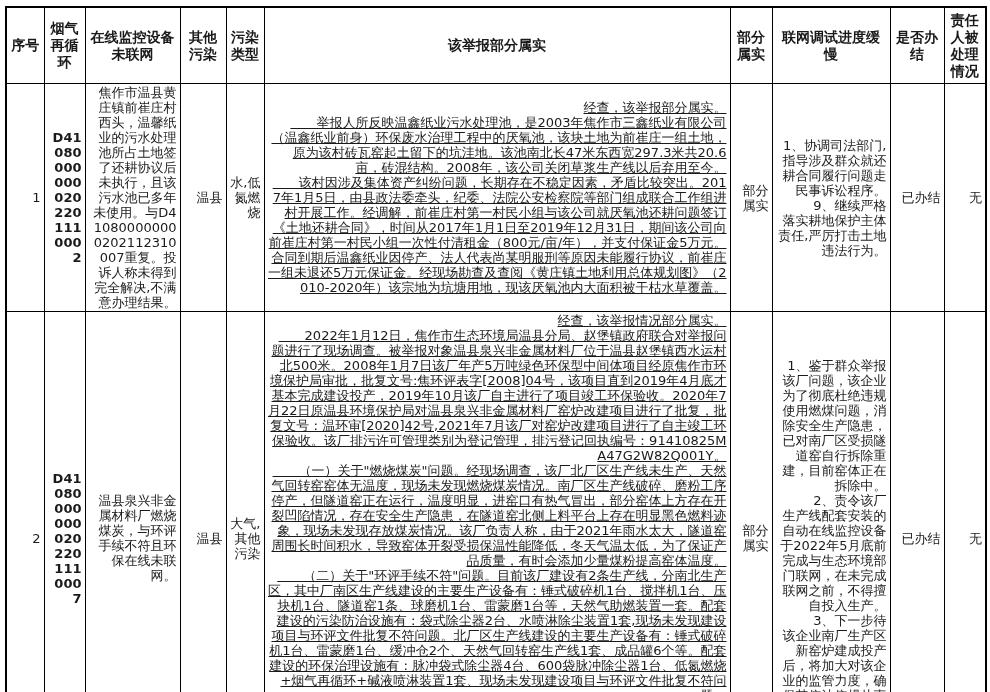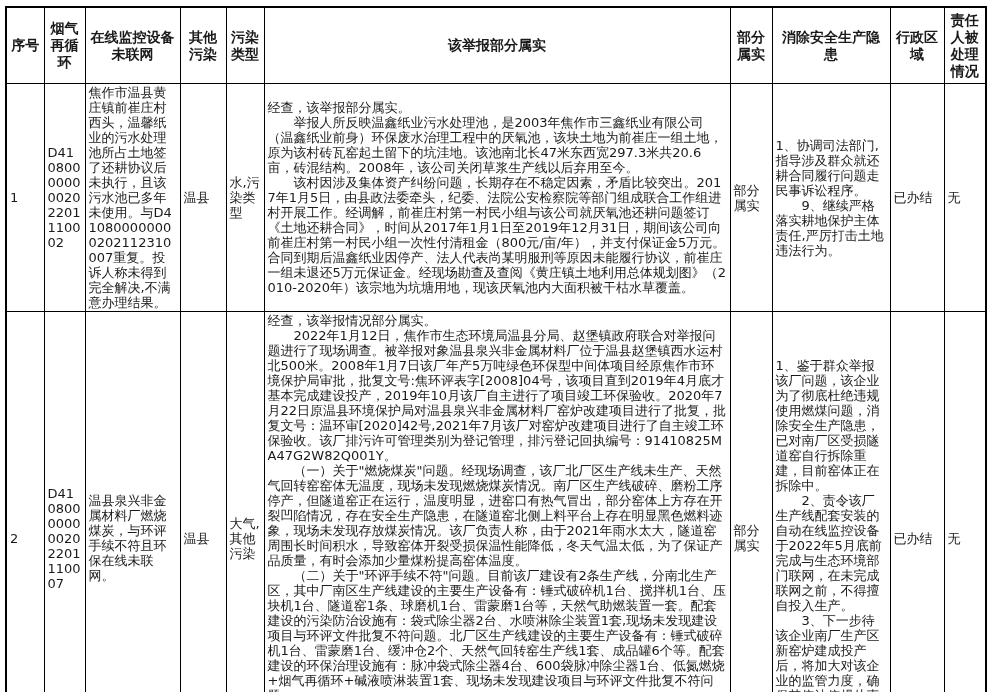--- a/index.html
+++ b/index.html
@@ -40,37 +40,39 @@
     line-height: 17px;
     font-weight: bold;
     text-align: center;
     vertical-align: middle;
     height: 73px;
   }
   table.report td {
     font-size: 13px;
     line-height: 15px;
     vertical-align: middle;
-    text-align: left;
+    text-align: right;
   }
   tr.row-1 td { height: 196px; }
   tr.row-2 td { height: 389px; }
   td.cell-problem {
     text-align: left;
   }
   td.cell-investigation {
     text-align: left;
     vertical-align: top;
     padding: 4px 5px 2px 5px;
+    text-decoration: underline;
   }
   td.cell-handling {
     text-align: left;
   }
   td.cell-case-no {
     word-break: break-all;
+    font-weight: bold;
   }
 </style>
 </head>
 <body>
 
 <div class="page">
   <table class="report">
     <colgroup>
       <col style="width:38px">
       <col style="width:41px">
@@ -85,32 +87,32 @@
     </colgroup>
     <thead>
       <tr>
         <th>序号</th>
         <th>烟气再循环</th>
         <th>在线监控设备未联网</th>
         <th>其他污染</th>
         <th>污染类型</th>
         <th>该举报部分属实</th>
         <th>部分属实</th>
-        <th>消除安全生产隐患</th>
-        <th>行政区域</th>
+        <th>联网调试进度缓慢</th>
+        <th>是否办结</th>
         <th>责任人被处理情况</th>
       </tr>
     </thead>
     <tbody>
       <tr class="row-1">
         <td class="cell-seq">1</td>
         <td class="cell-case-no">D410800000000202201110002</td>
         <td class="cell-problem">焦作市温县黄庄镇前崔庄村西头，温馨纸业的污水处理池所占土地签了还耕协议后未执行，且该污水池已多年未使用。与D410800000000202112310007重复。投诉人称未得到完全解决,不满意办理结果。</td>
         <td class="cell-region">温县</td>
-        <td class="cell-pollution-type">水,污染类型</td>
+        <td class="cell-pollution-type">水,低氮燃烧</td>
         <td class="cell-investigation">经查，该举报部分属实。
 　　举报人所反映温鑫纸业污水处理池，是2003年焦作市三鑫纸业有限公司（温鑫纸业前身）环保废水治理工程中的厌氧池，该块土地为前崔庄一组土地，原为该村砖瓦窑起土留下的坑洼地。该池南北长47米东西宽297.3米共20.6亩，砖混结构。2008年，该公司关闭草浆生产线以后弃用至今。
 　　该村因涉及集体资产纠纷问题，长期存在不稳定因素，矛盾比较突出。2017年1月5日，由县政法委牵头，纪委、法院公安检察院等部门组成联合工作组进村开展工作。经调解，前崔庄村第一村民小组与该公司就厌氧池还耕问题签订《土地还耕合同》，时间从2017年1月1日至2019年12月31日，期间该公司向前崔庄村第一村民小组一次性付清租金（800元/亩/年），并支付保证金5万元。合同到期后温鑫纸业因停产、法人代表尚某明服刑等原因未能履行协议，前崔庄一组未退还5万元保证金。经现场勘查及查阅《黄庄镇土地利用总体规划图》（2010-2020年）该宗地为坑塘用地，现该厌氧池内大面积被干枯水草覆盖。</td>
         <td class="cell-verified">部分属实</td>
         <td class="cell-handling">1、协调司法部门,指导涉及群众就还耕合同履行问题走民事诉讼程序。
 　　9、继续严格落实耕地保护主体责任,严厉打击土地违法行为。</td>
         <td class="cell-completed">已办结</td>
         <td class="cell-accountability">无</td>
       </tr>
       <tr class="row-2">

